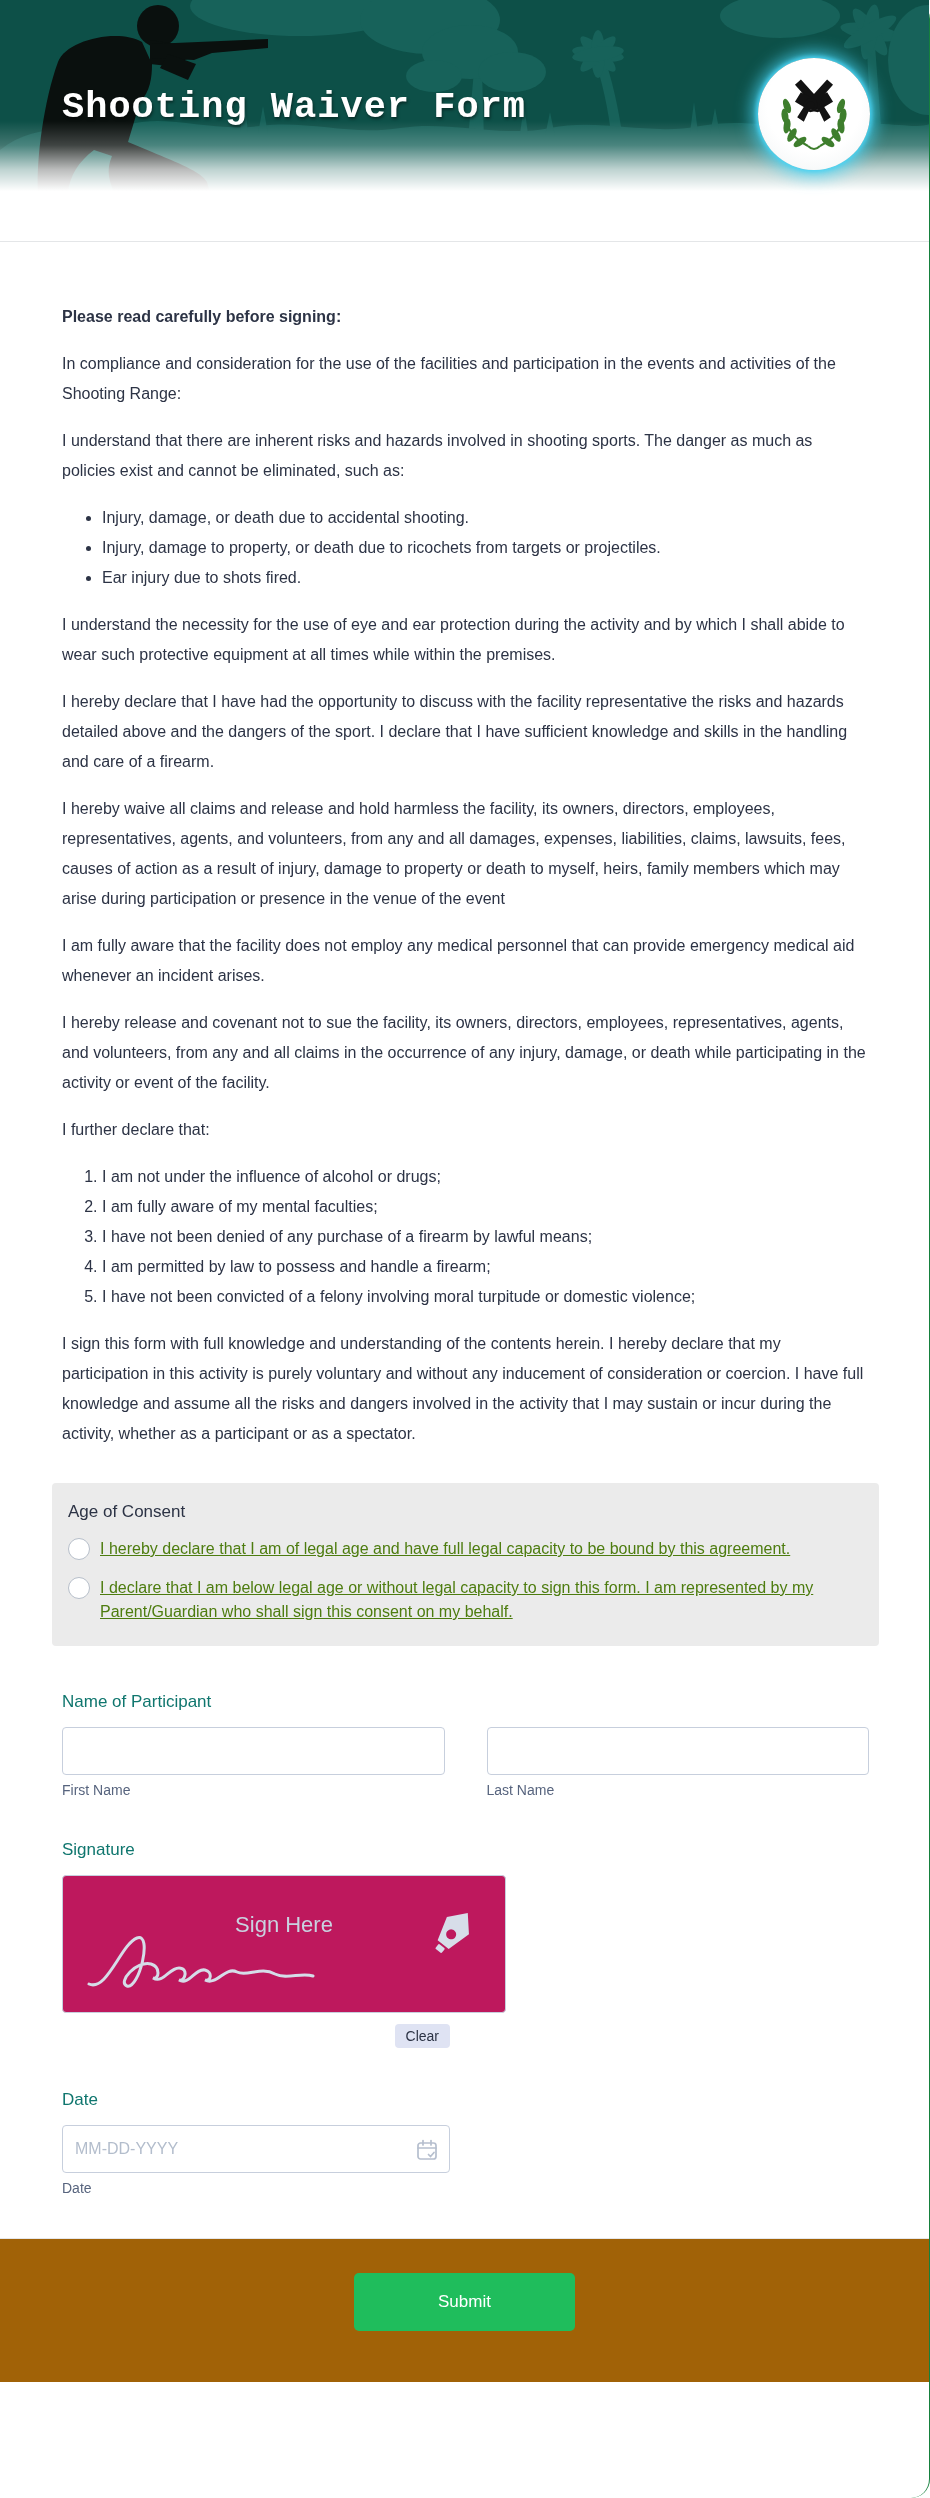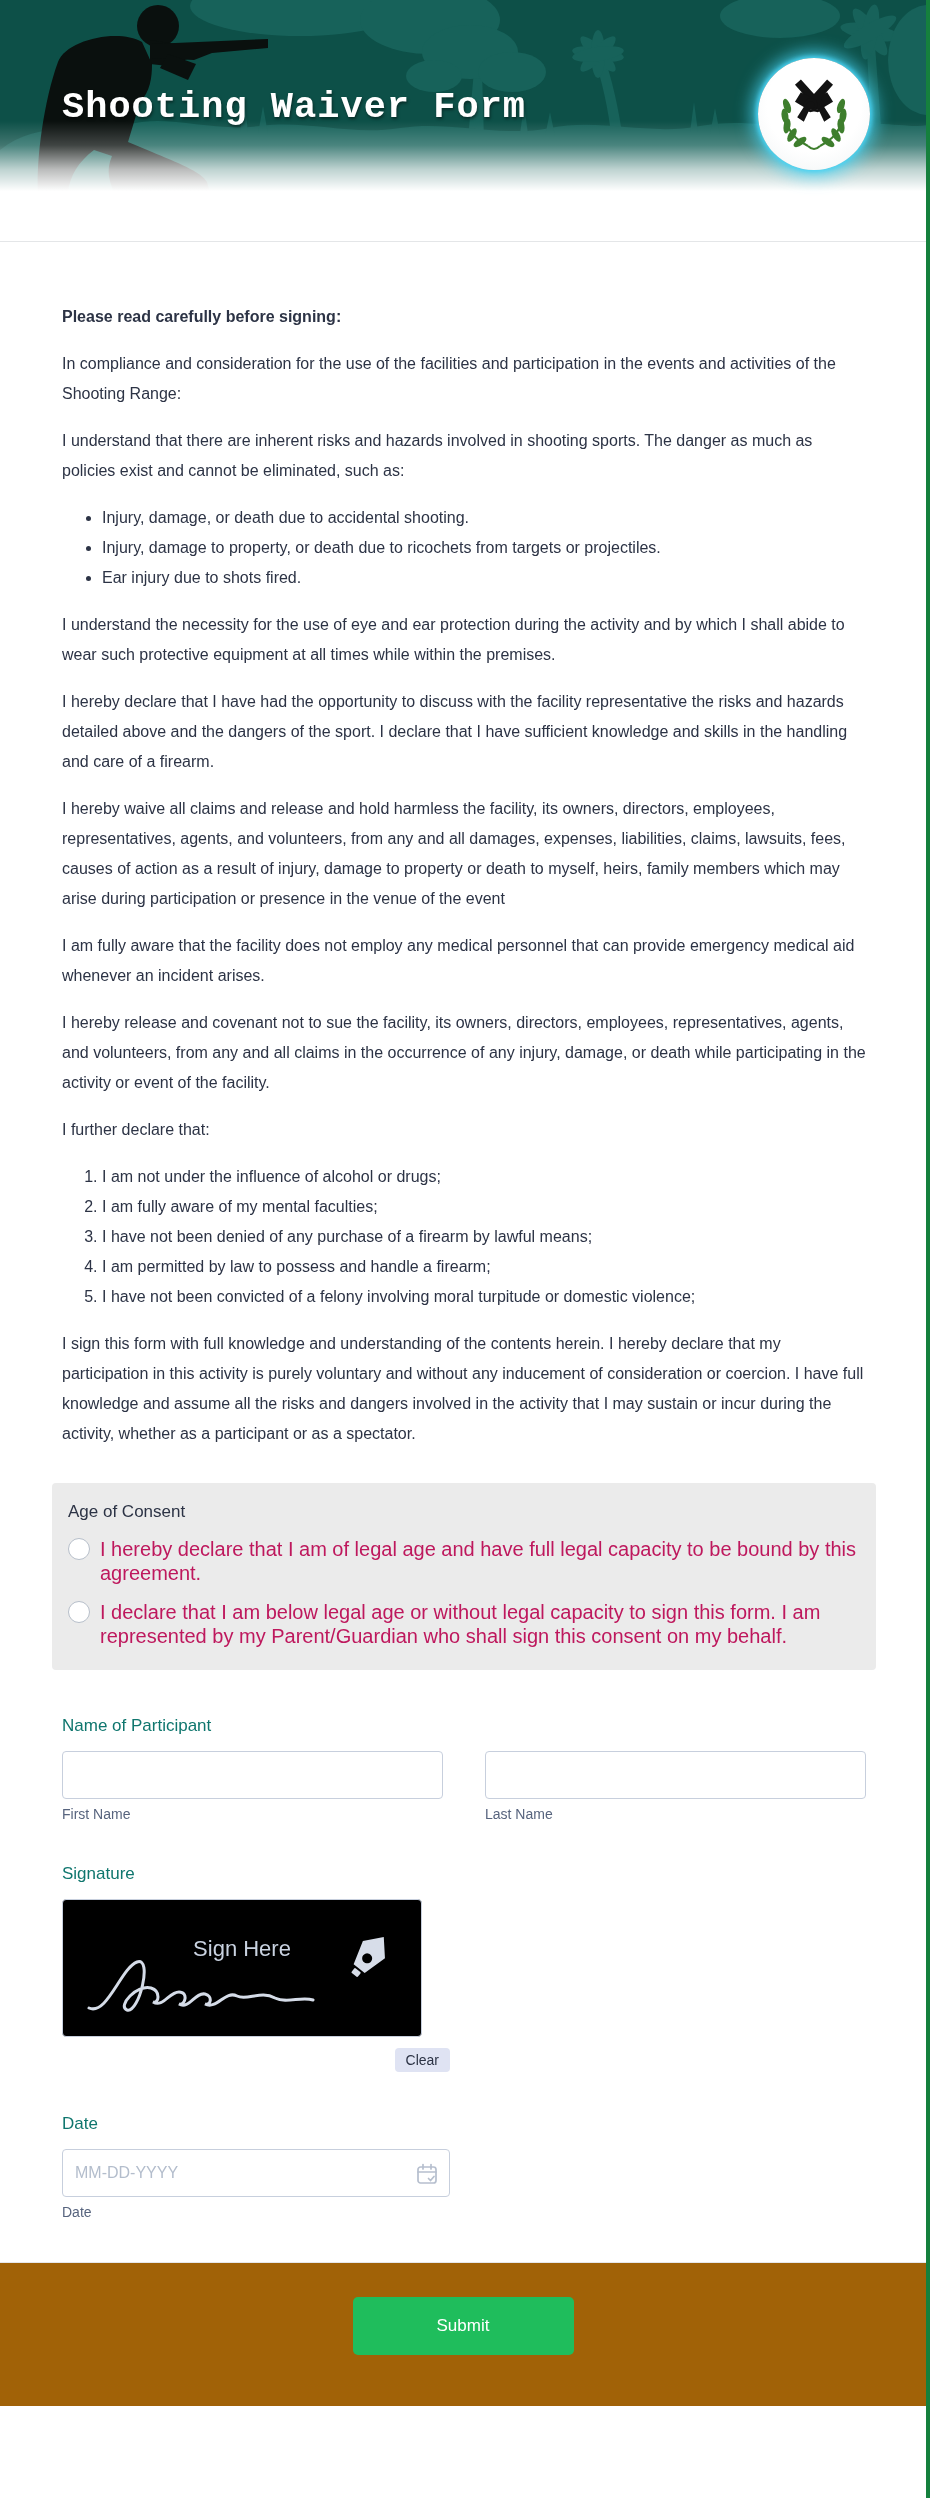--- a/index.html
+++ b/index.html
@@ -6,22 +6,23 @@
   html, body { background: #ffffff; }
   body {
     width: 930px;
     font-family: "Liberation Sans", sans-serif;
     color: #2c3345;
   }
   .page {
     width: 930px;
     min-height: 2498px;
     background: #ffffff;
-    border-right: 4px solid #15803d;
+    border-right: 1px solid #15803d;
     position: relative;
+    border-radius: 19px;
   }
 
   
   .hero {
     position: relative;
     height: 242px;
     overflow: hidden;
     border-bottom: 1px solid #e4e6e8;
     background: #ffffff;
   }
@@ -75,21 +76,21 @@
   .consent-heading { font-size: 17px; font-weight: 500; color: #2c3345; }
   .radio-row { display: flex; gap: 10px; margin-top: 15px; cursor: pointer; }
   .radio-circle {
     flex: 0 0 auto;
     width: 22px; height: 22px;
     border-radius: 50%;
     background: #ffffff;
     border: 1px solid #b7bfca;
     margin-top: 1px;
   }
-  .radio-label { font-size: 20px; line-height: 24px; color: #be185d; }
+  .radio-label { font-size: 16px; line-height: 24px; color: #4d7c0f; text-decoration: underline; }
 
   
   .field { margin-bottom: 42px; }
   .field-label { font-size: 17px; font-weight: 500; color: #0f766e; margin-bottom: 15px; }
   .sublabel { font-size: 14px; color: #57647e; margin-top: 7px; }
   .text-input {
     display: block;
     width: 100%;
     height: 48px;
     border: 1px solid #c7cfdd;
@@ -101,25 +102,25 @@
     padding: 0 12px;
     outline: none;
   }
   .text-input::placeholder { color: #b3bdcc; }
   .name-row { display: flex; gap: 42px; }
   .name-col { width: calc(50% - 17px); }
 
   
   .sig-pad {
     position: relative;
-    width: 360px;
+    width: 444px;
     height: 138px;
     border: 1px solid #c7cfdd;
     border-radius: 4px;
-    background: #000000;
+    background: #be185d;
   }
   .sign-here {
     position: absolute;
     left: 50%; top: 36px;
     transform: translateX(-50%);
     font-size: 22px;
     color: #c9d2e0;
     white-space: nowrap;
   }
   .sig-squiggle { position: absolute; left: 18px; top: 34px; }

